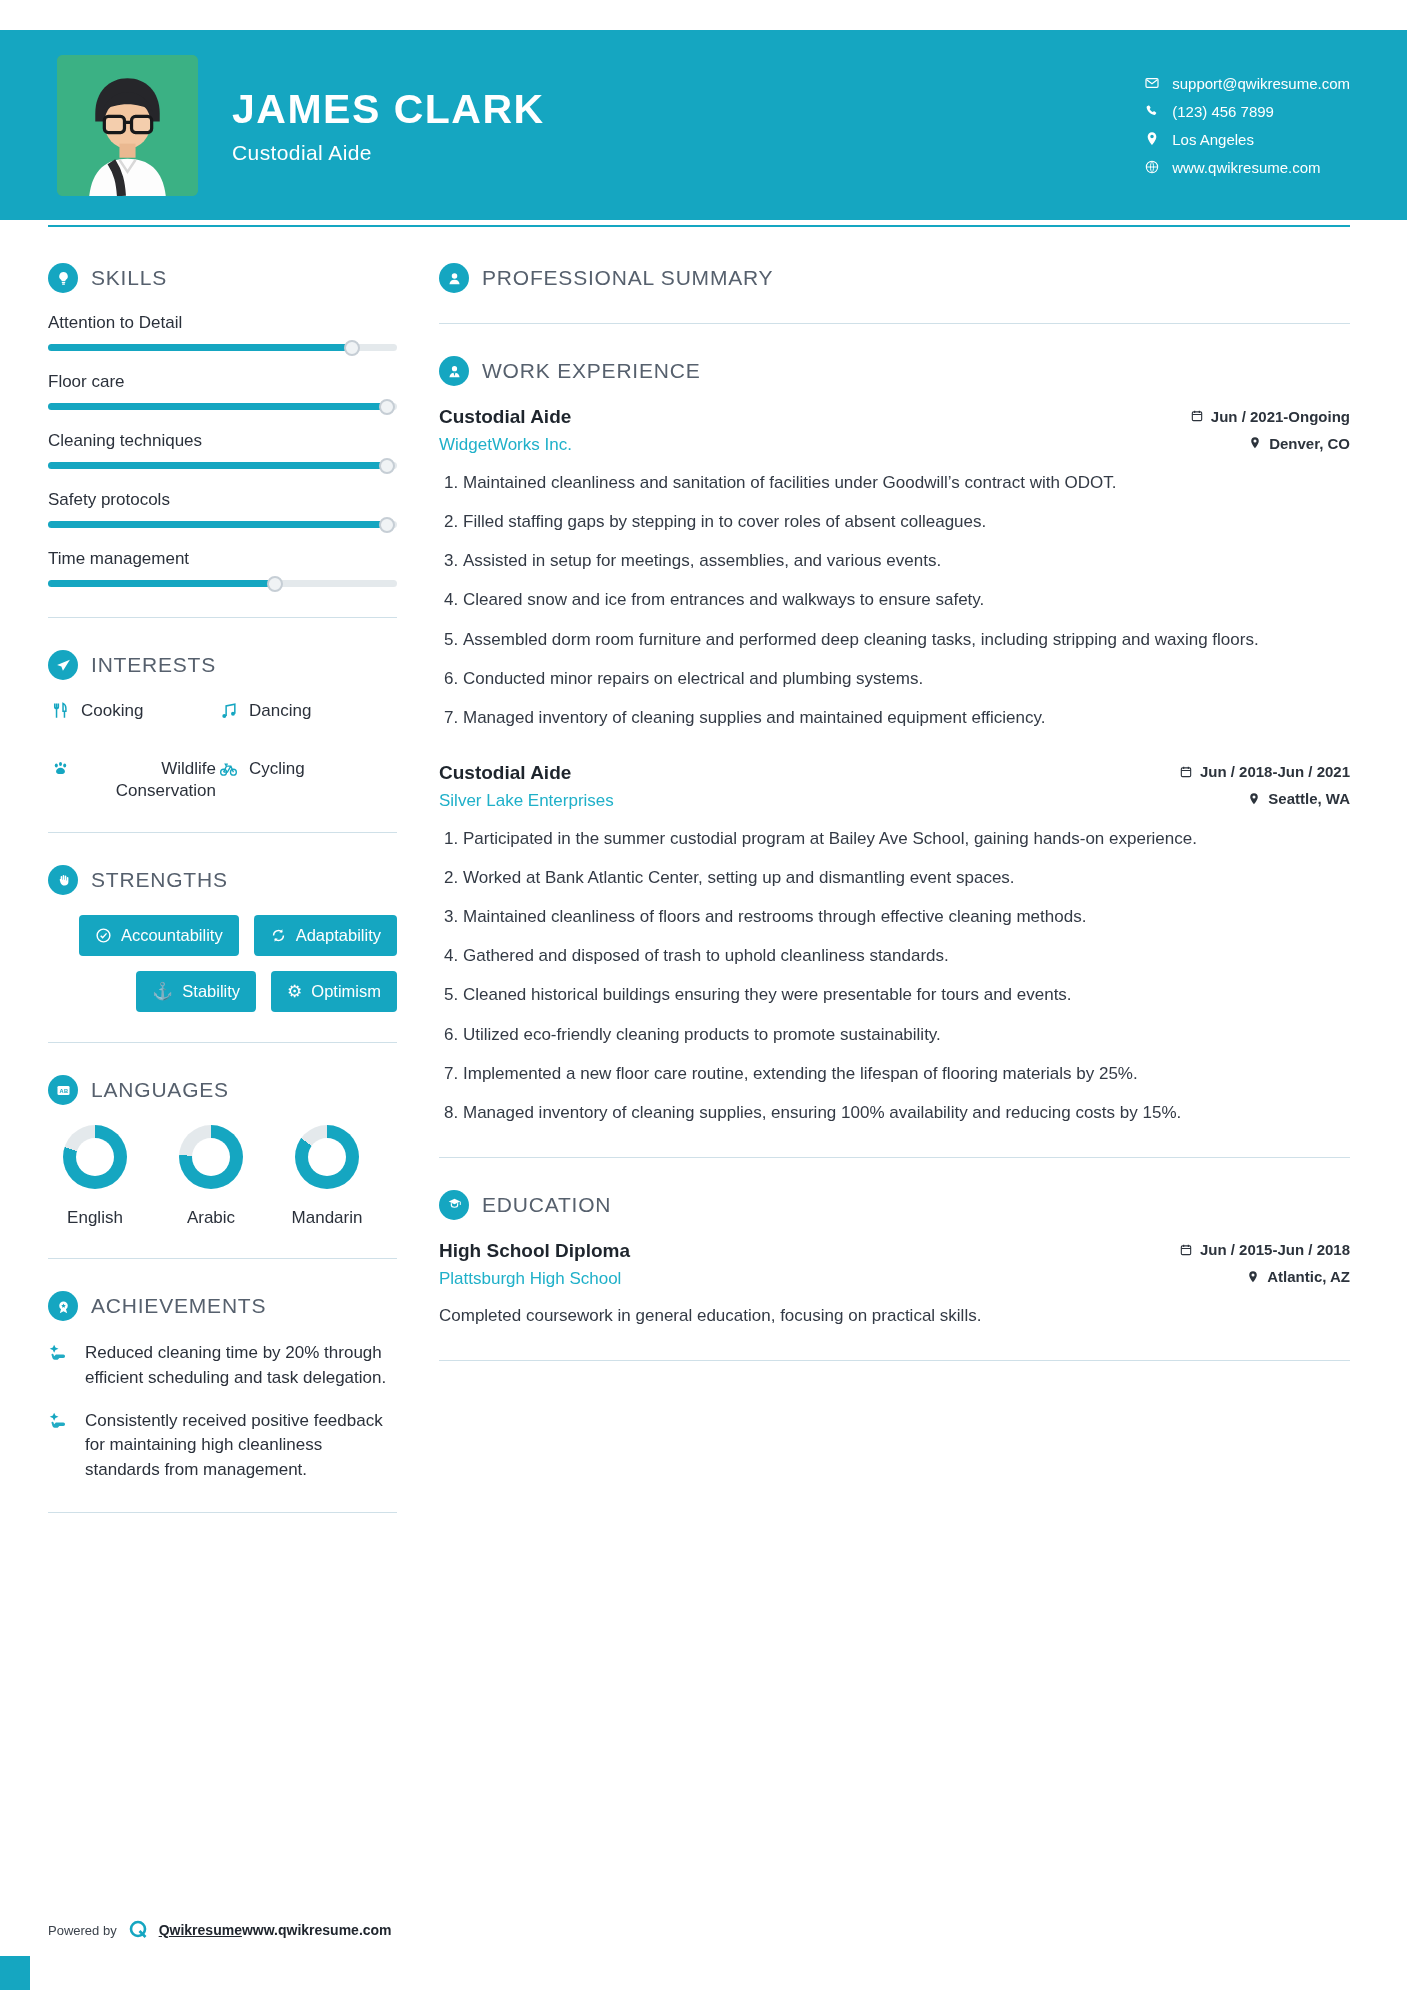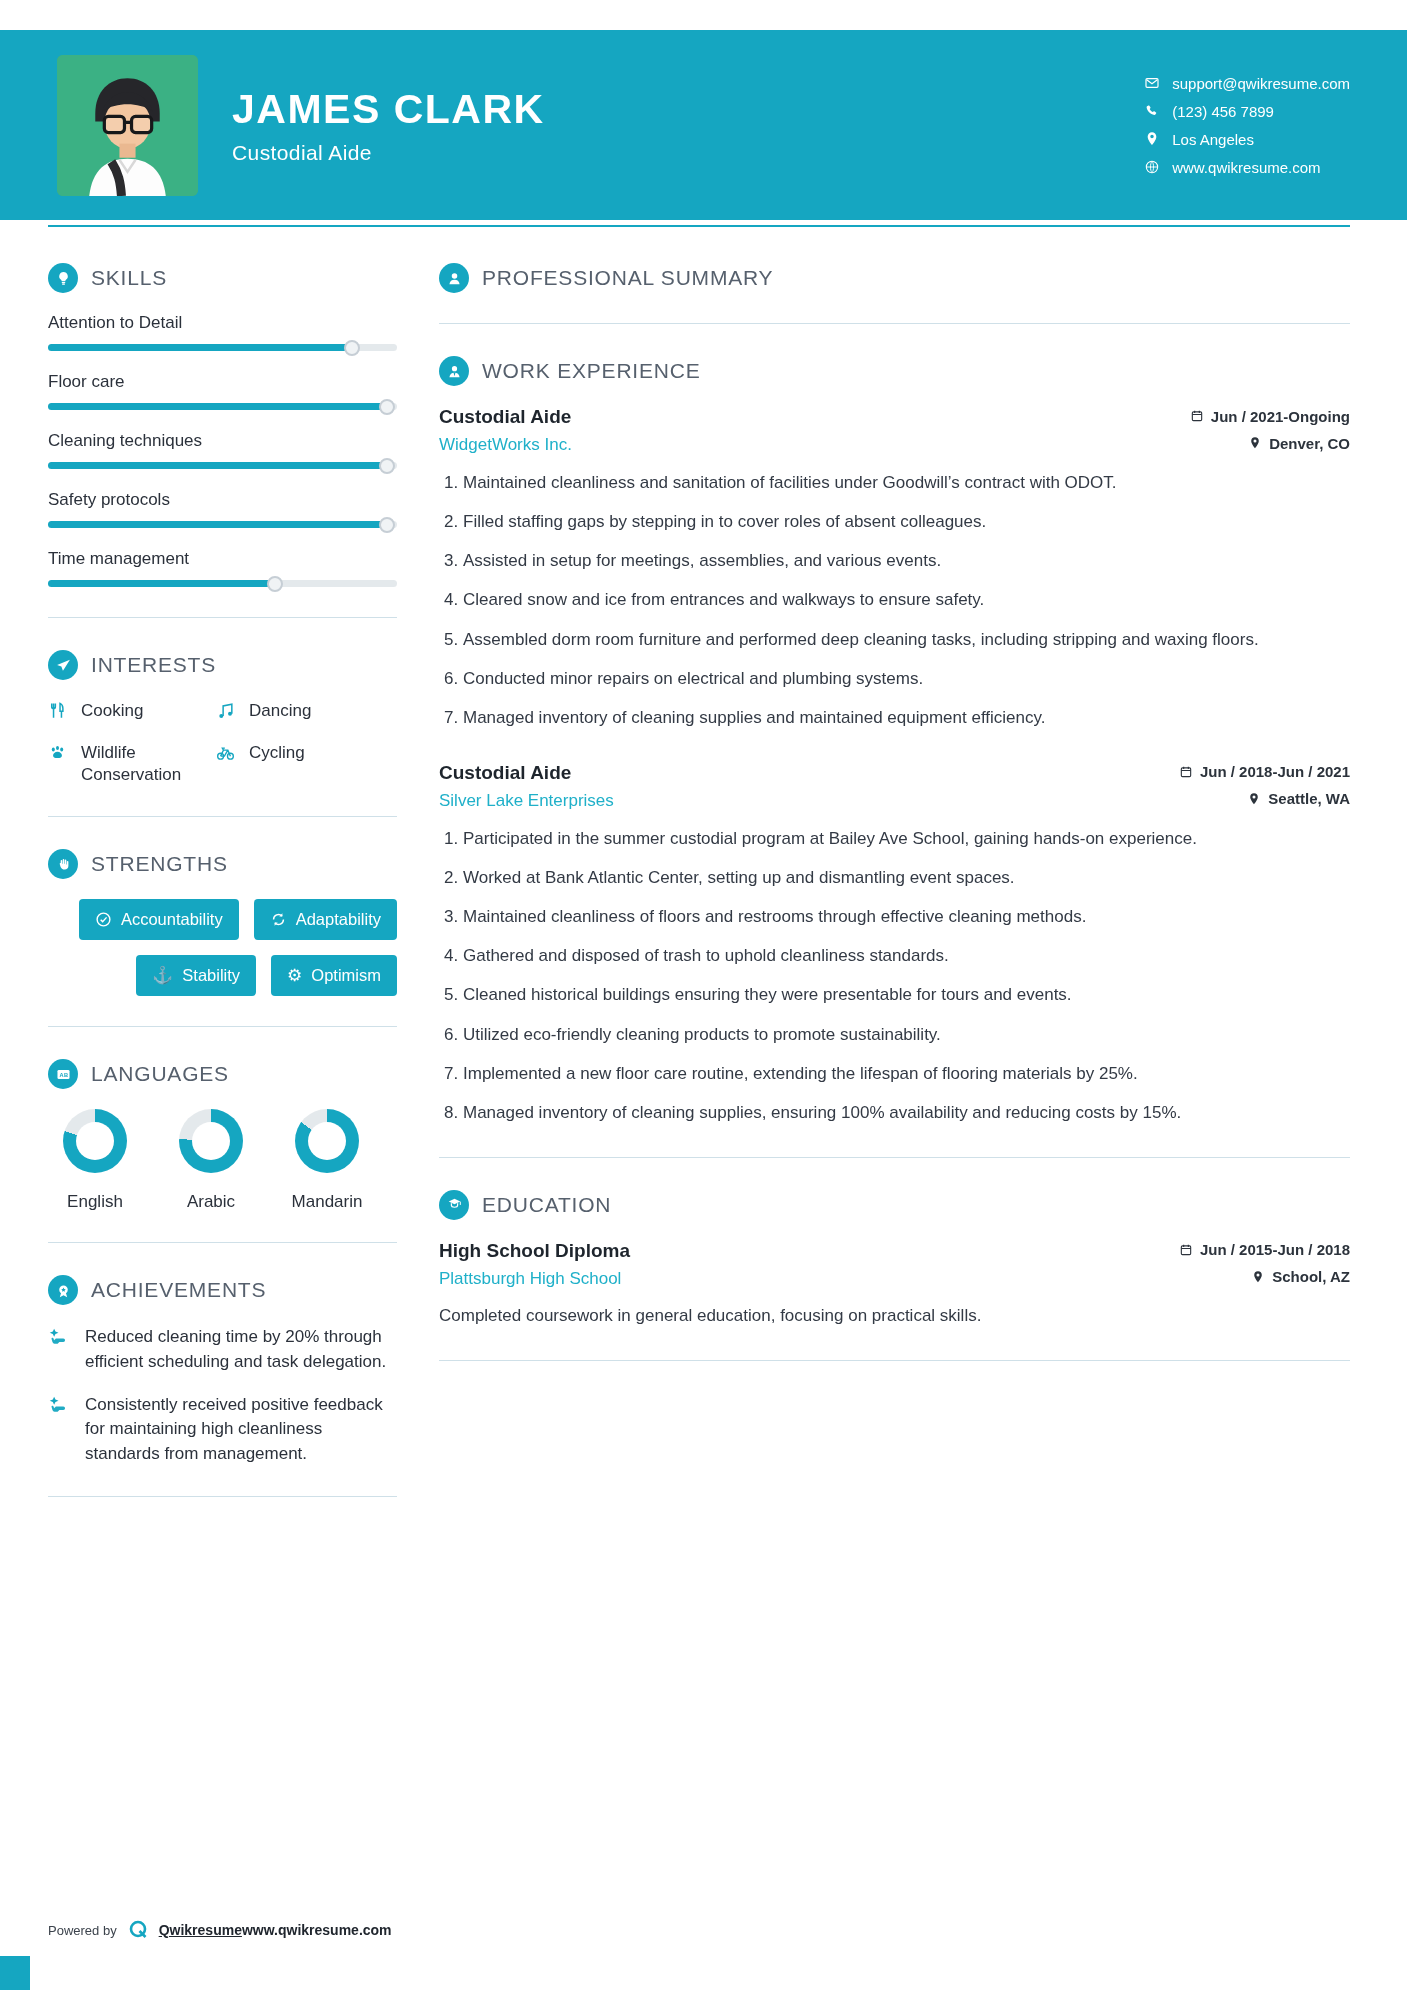--- a/index.html
+++ b/index.html
@@ -31,21 +31,21 @@
   .divider { border-top:1px solid var(--rule); margin:30px 0 32px; }
 
   
   .skill { margin-bottom:21px; }
   .skill-label { font-size:17px; color:#2b313b; margin-bottom:11px; }
   .bar { height:7px; background:#e4e9ec; border-radius:4px; position:relative; }
   .fill { position:relative; height:100%; border-radius:4px; background:var(--accent); }
   .fill::after { content:""; position:absolute; right:-8px; top:50%; transform:translateY(-50%); width:12px; height:12px; border-radius:50%; background:#f0f3f5; border:2px solid #c6ced5; }
 
   
-  .int-grid { display:grid; grid-template-columns:168px 1fr; row-gap:16px; }
+  .int-grid { display:grid; grid-template-columns:168px 1fr; row-gap:32px;text-align:right; }
   .int-item { display:flex; gap:11px; font-size:17px; color:#2b313b; line-height:1.3; }
   .int-item .ic { color:var(--accent); width:22px; flex:none; padding-top:1px; }
   .int-item svg { width:19px; height:19px; }
 
   
   .chips { display:flex; flex-wrap:wrap; gap:15px;justify-content:flex-end; }
   .chip { background:var(--accent); color:#fff; font-size:16.5px; padding:11px 16px; border-radius:4px; display:flex; align-items:center; gap:9px; }
   .chip svg { width:17px; height:17px; }
   .chip .uni { font-size:17px; line-height:1; }
 
@@ -458,21 +458,21 @@
                 </svg>
               <span>Jun / 2015-Jun / 2018</span>
             </div>
           </div>
           <div class="row2">
             <div class="company">Plattsburgh High School</div>
             <div class="meta">
               <svg viewBox="0 0 24 24">
                   <path d="M12 2a6.5 6.5 0 0 0-6.5 6.5C5.5 13.5 12 21 12 21s6.5-7.5 6.5-12.5A6.5 6.5 0 0 0 12 2zm0 9a2.6 2.6 0 1 1 0-5.2 2.6 2.6 0 0 1 0 5.2z" fill="currentColor"></path>
                 </svg>
-              <span>School, AZ</span>
+              <span>Atlantic, AZ</span>
             </div>
           </div>
           <p class="para edu-text">Completed coursework in general education, focusing on practical skills.</p>
         </div>
       </section>
       <div class="divider"></div>
 
     </main>
   </div>
 

